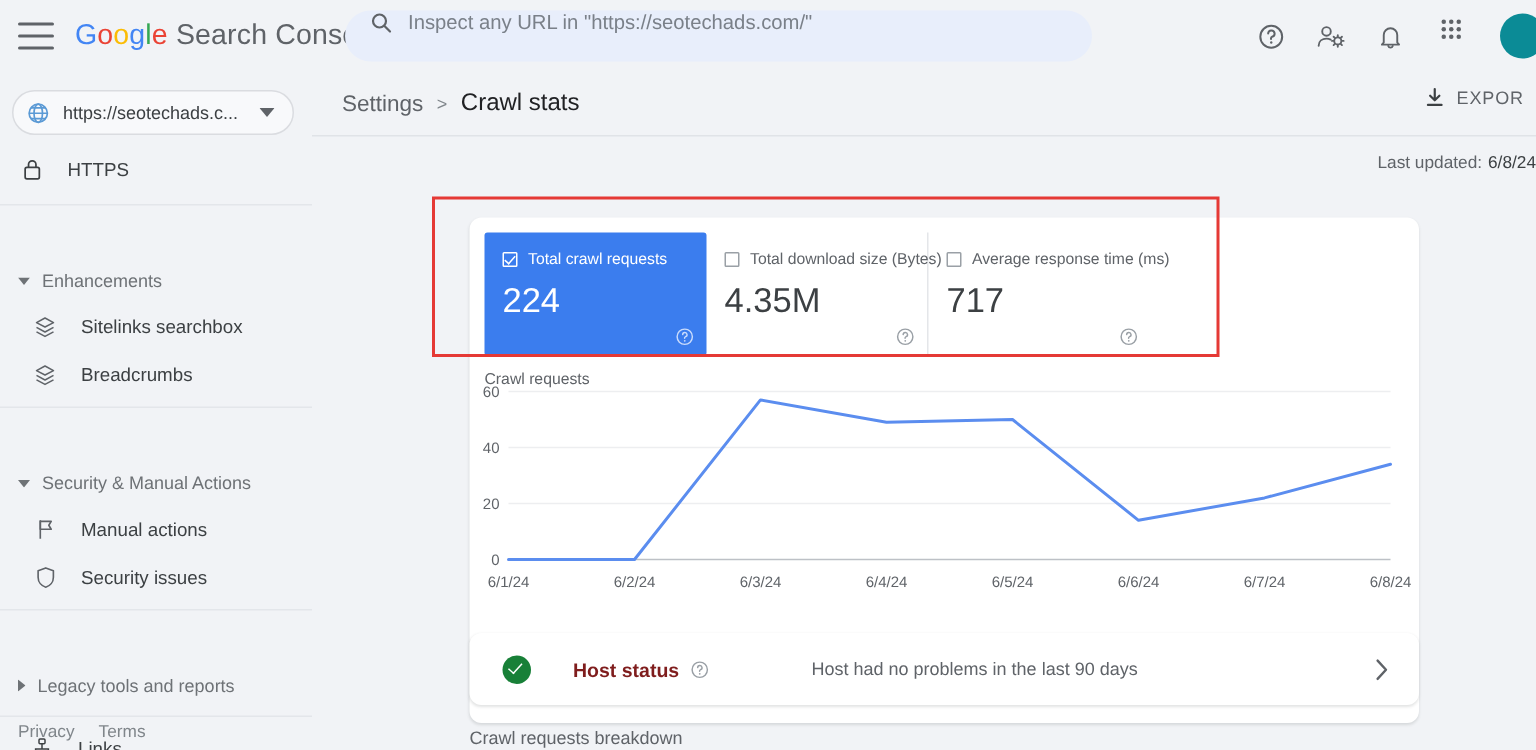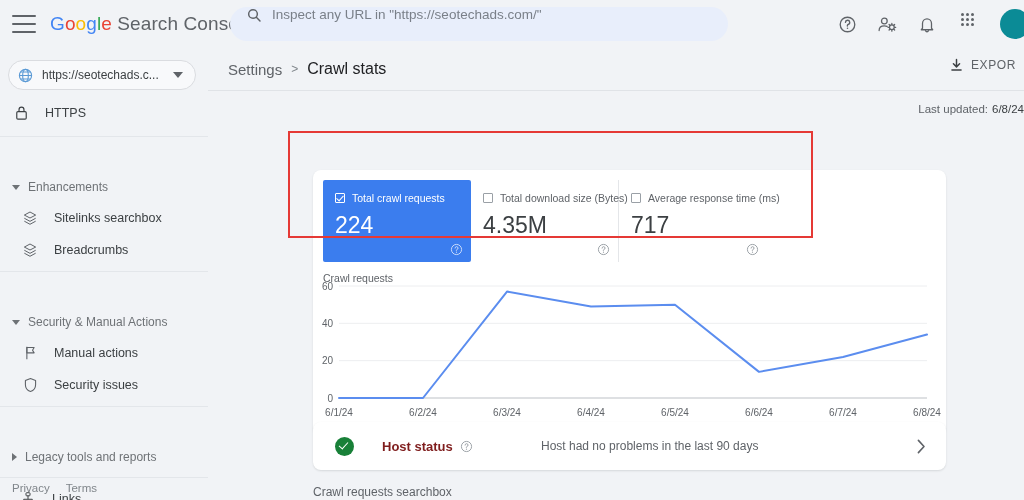--- a/index.html
+++ b/index.html
@@ -108,22 +108,22 @@
   }
   .hr-line { height: 1px; background: #E0E3E7; }
   .lastupd {
     height: 36px; display: flex; align-items: center; justify-content: flex-end;
     padding-right: 0px; font-size: 11.5px; color: #5F6368;
   }
   .lastupd b { font-weight: 400; color: #3C4043; margin-left: 4px; }
 
   
   .chartcard {
-    position: absolute; left: 105px; top: 97px; width: 633px; height: 265px;
-    background: #fff; border-radius: 8px; box-shadow: 0 1px 2px rgba(60,64,67,.15); margin-top: 25px;
+    position: absolute; left: 105px; top: 97px; width: 633px; height: 337px;
+    background: #fff; border-radius: 8px; box-shadow: 0 1px 2px rgba(60,64,67,.15);
   }
   .metricrow { display: flex; padding: 10px 10px 0 10px; }
   .metric {
     width: 148px; height: 82px; position: relative; padding: 12px 10px 0 12px;
     border-right: 1px solid #E4E6E9; cursor: pointer;
   }
   .metric:last-child { border-right: 0; }
   .metric.selected { background: #3B7DEE; border-right: 0; border-radius: 2px; }
   .metric .mtop { display: flex; align-items: flex-start; gap: 7px; }
   .metric .mlabel { font-size: 10.5px; color: #5F6368; line-height: 1.2; white-space: nowrap; }
@@ -479,17 +479,17 @@
         </svg>
       </span>
       <span class="hmsg">Host had no problems in the last 90 days</span>
       <span class="chev">
         <svg width="9" height="15" viewBox="0 0 9 15" fill="none" stroke="#5F6368" stroke-width="1.6" stroke-linecap="round" stroke-linejoin="round">
           <path d="M1.4 1.4L7 7.5l-5.6 6.1"></path>
         </svg>
       </span>
     </div>
 
-    <div class="breakdown">Crawl requests searchbox</div>
+    <div class="breakdown">Crawl requests breakdown</div>
   </div>
 
   <div class="redbox"></div>
 </div>
 
 </body></html>

